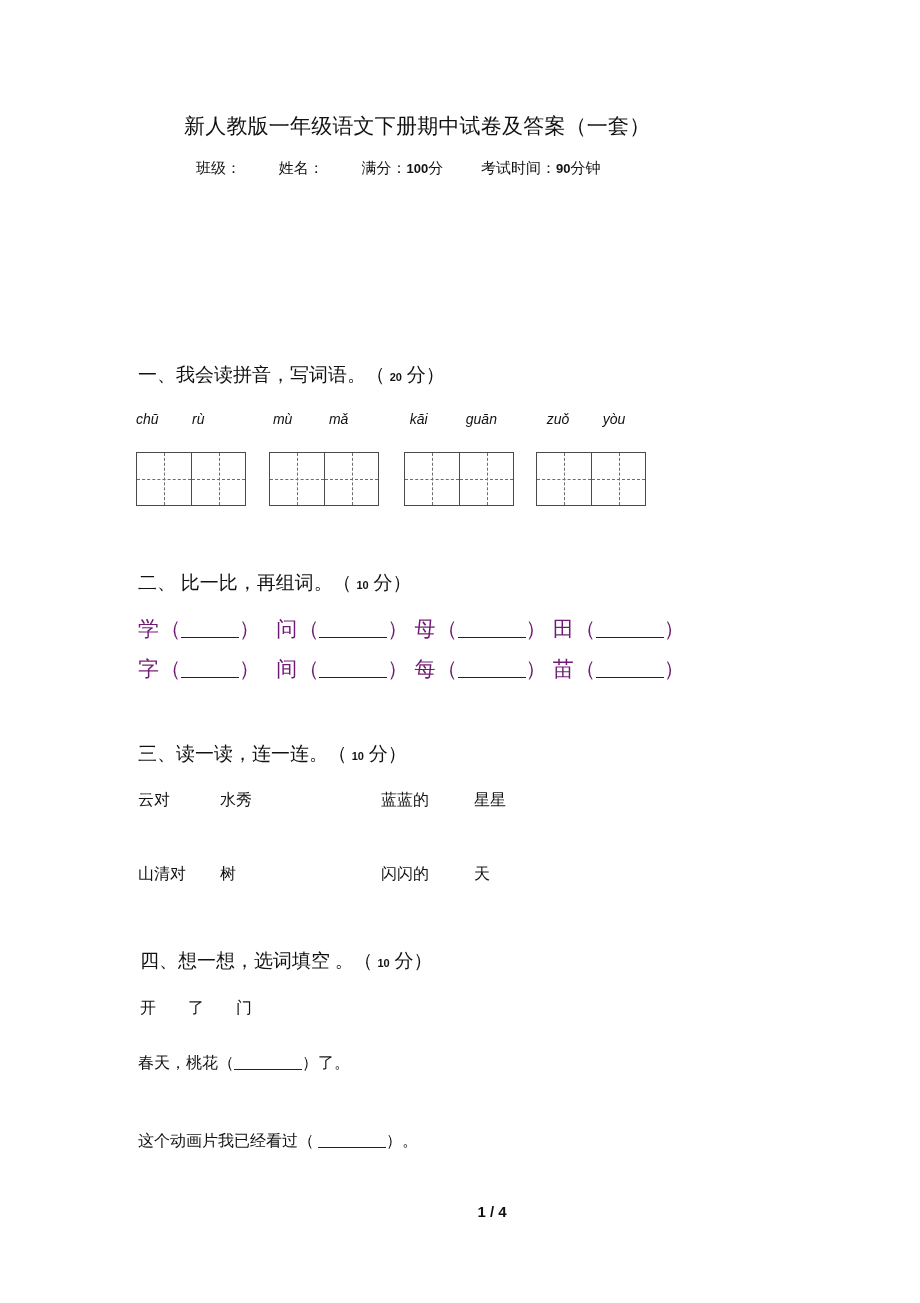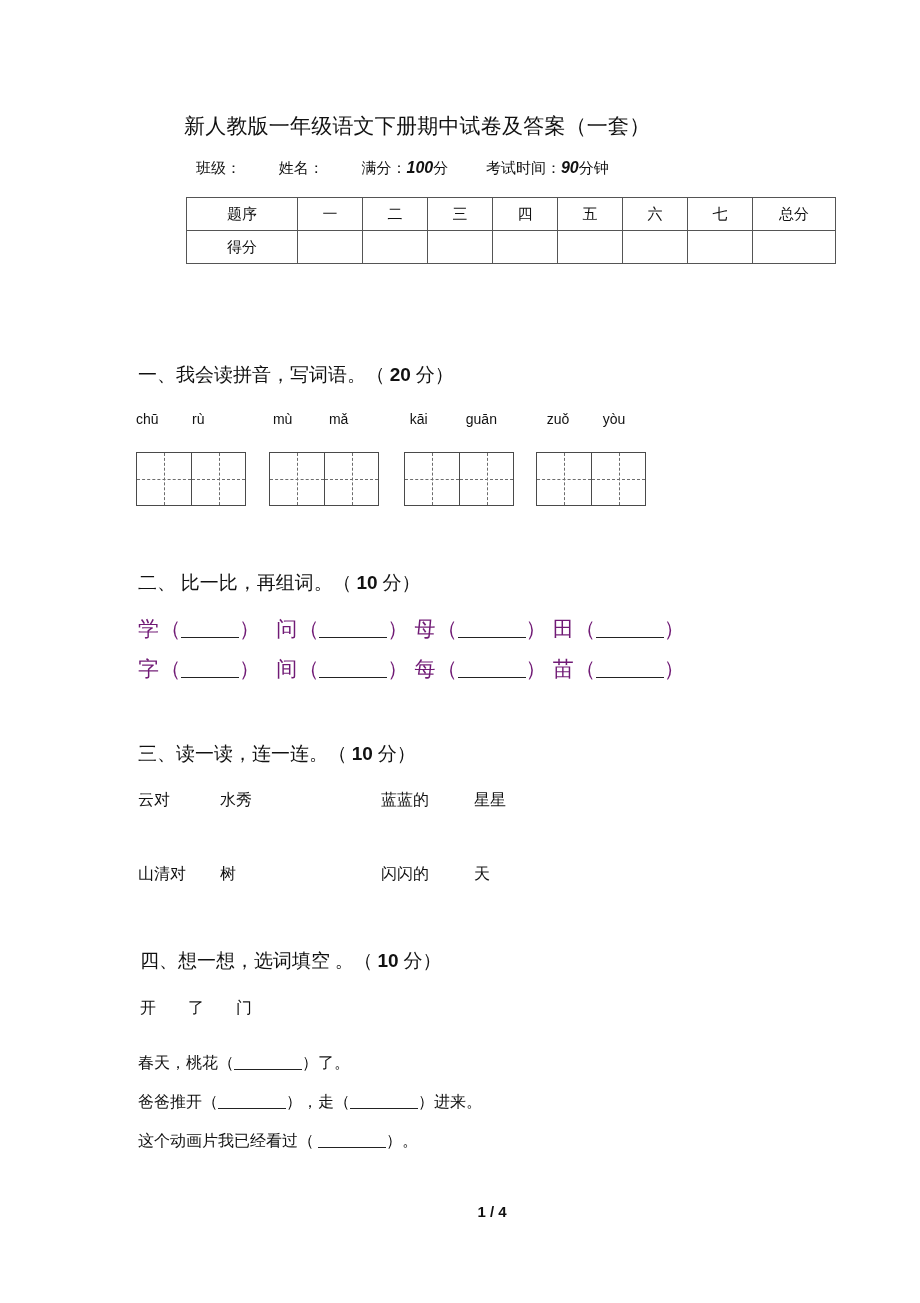--- a/index.html
+++ b/index.html
@@ -40,22 +40,21 @@
     top: 159px;
     font-size: 15px;
     white-space: nowrap;
     color: #111;
   }
   .header-line .seg { margin-right: 34px; }
   .header-line .seg:last-child { margin-right: 0; }
   .header-line .num {
     font-family: "Liberation Sans", "DejaVu Sans", sans-serif;
     font-weight: bold;
-    font-size: 16px;
-    font-style: italic;
+    font-size: 13px;
   }
 
   
   .score-table {
     position: absolute;
     left: 186px;
     top: 197px;
     border-collapse: collapse;
     font-size: 15px;
   }
@@ -74,35 +73,35 @@
   
   .sec-head {
     position: absolute;
     font-size: 19px;
     white-space: nowrap;
     color: #111;
   }
   .sec-head .pts {
     font-family: "Liberation Sans", "DejaVu Sans", sans-serif;
     font-weight: bold;
-    font-size: 19px;
+    font-size: 11px;
   }
 
   
   .pinyin-row {
     position: absolute;
     left: 136px;
     top: 411px;
     font-family: "Liberation Sans", "DejaVu Sans", sans-serif;
     font-size: 14px;
     white-space: nowrap;
     color: #111;
   }
   .pinyin-grp { display: inline-block; width: 133px; }
-  .pinyin-grp .syl { display: inline-block; width: 56px; }
+  .pinyin-grp .syl { display: inline-block; width: 56px; font-style: italic; }
 
   .grid-row {
     position: absolute;
     left: 136px;
     top: 452px;
     height: 56px;
   }
   .tzg {
     position: absolute;
     top: 0;
@@ -206,46 +205,20 @@
 
   <div class="doc-title">新人教版一年级语文下册期中试卷及答案（一套）</div>
 
   <div class="header-line">
     <span class="seg">班级：</span>
     <span class="seg">姓名：</span>
     <span class="seg"><span>满分：</span><span class="num">100</span><span>分</span></span>
     <span class="seg"><span>考试时间：</span><span class="num">90</span><span>分钟</span></span>
   </div>
 
-  <table class="score-table">
-    <tbody>
-        <tr>
-      <td class="lbl">题序</td>
-      <td class="col">一</td>
-      <td class="col">二</td>
-      <td class="col">三</td>
-      <td class="col">四</td>
-      <td class="col">五</td>
-      <td class="col">六</td>
-      <td class="col">七</td>
-      <td class="total">总分</td>
-    </tr>
-    <tr>
-      <td class="lbl">得分</td>
-      <td class="col"></td>
-      <td class="col"></td>
-      <td class="col"></td>
-      <td class="col"></td>
-      <td class="col"></td>
-      <td class="col"></td>
-      <td class="col"></td>
-      <td class="total"></td>
-    </tr>
-  </tbody>
-    </table>
 
   <div class="sec-head" style="left:138px; top:362px;">
     <span>一、我会读拼音，写词语。（</span>
     <span class="pts">20</span>
     <span>分）</span>
   </div>
 
   <div class="pinyin-row">
     <span class="pinyin-grp"><span class="syl">chū</span><span class="syl">rù</span></span>
     <span class="pinyin-grp"><span class="syl">mù</span><span class="syl">mǎ</span></span>
@@ -320,23 +293,20 @@
   <div class="word-bank">
     <span class="w">开</span>
     <span class="w">了</span>
     <span class="w">门</span>
   </div>
 
   <div class="fill-line" style="top:1053px;">
     <span>春天，桃花（</span><span class="blank w68"></span><span>）了。</span>
   </div>
 
-  <div class="fill-line" style="top:1092px;">
-    <span>爸爸推开（</span><span class="blank w68"></span><span>），走（</span><span class="blank w68"></span><span>）进来。</span>
-  </div>
 
   <div class="fill-line" style="top:1131px;">
     <span>这个动画片我已经看过（ </span><span class="blank w68"></span><span>）。</span>
   </div>
 
   <div class="footer">1 / 4</div>
 
 </div>
 
 </body></html>

